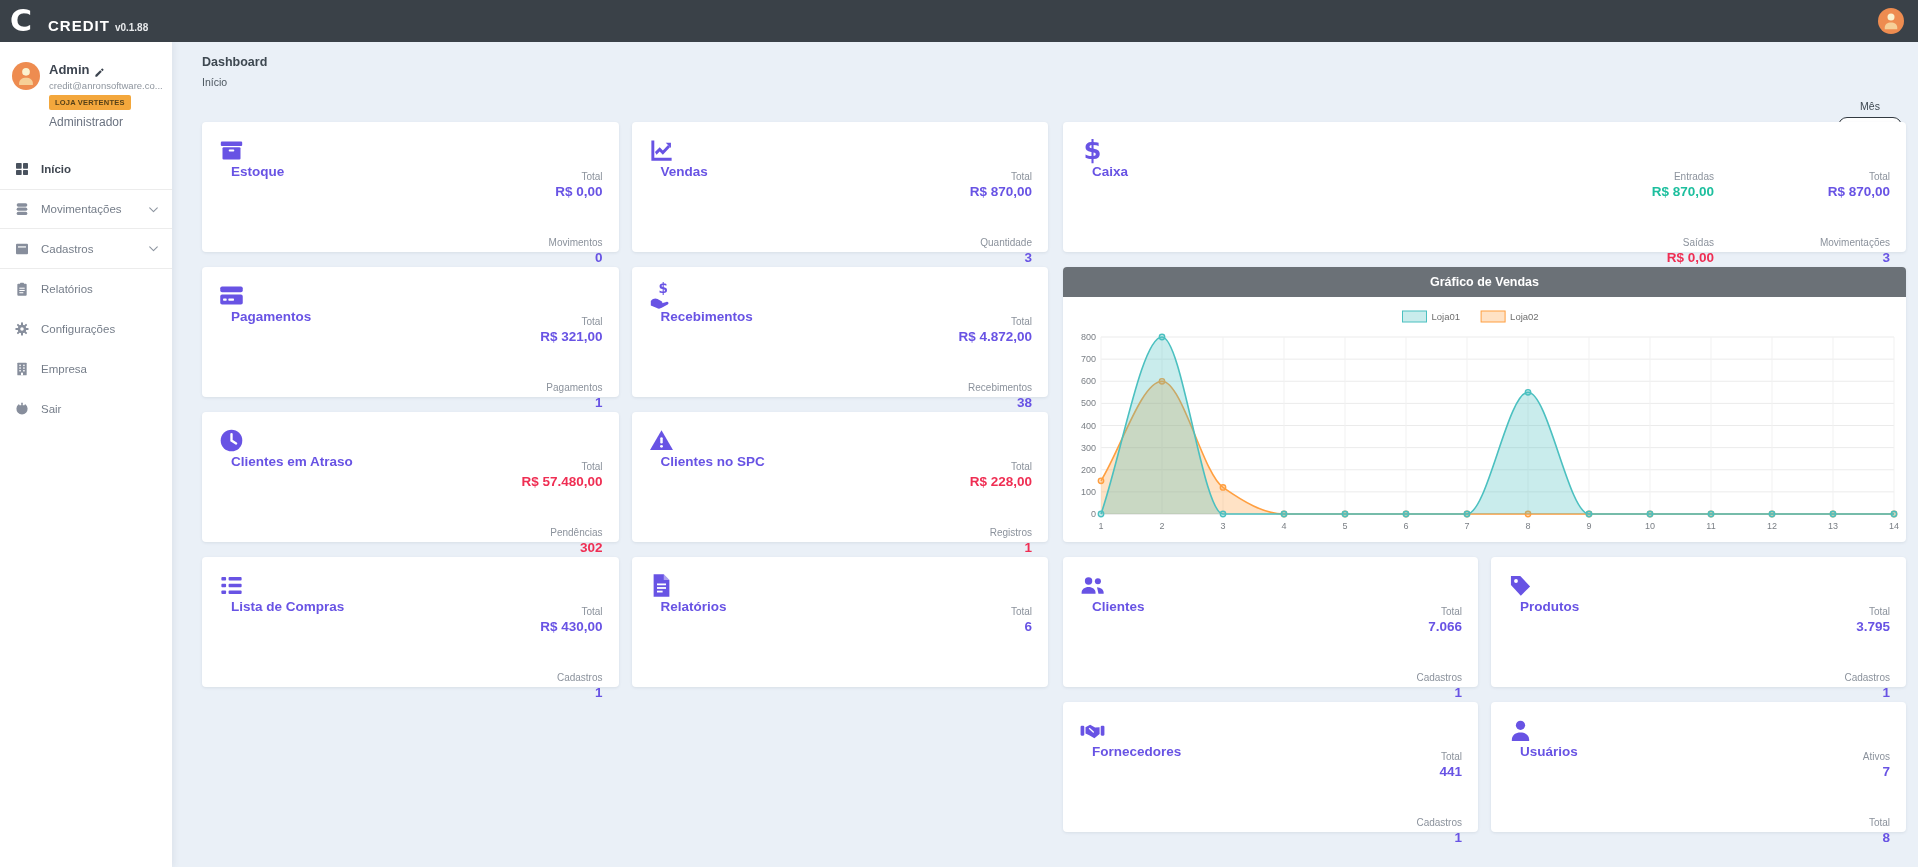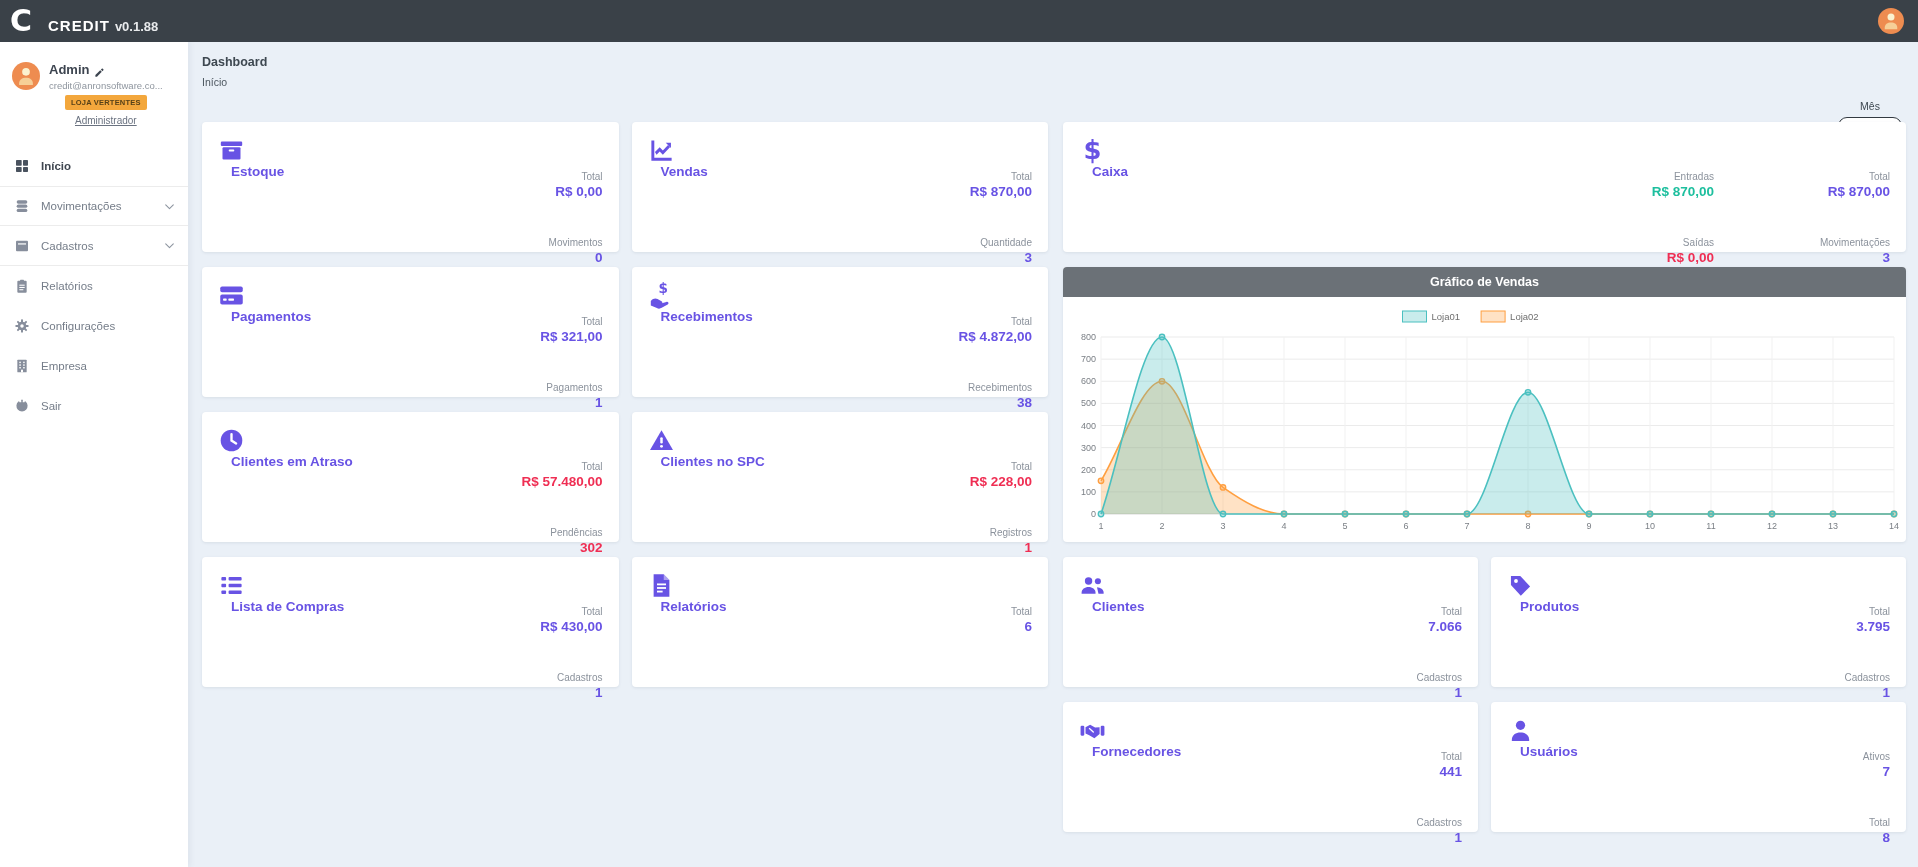--- a/index.html
+++ b/index.html
@@ -4,41 +4,41 @@
 <style>
   * { margin:0; padding:0; box-sizing:border-box; }
   html,body { width:1918px; height:867px; font-family:"Liberation Sans","DejaVu Sans",sans-serif; background:#eaf0f7; overflow:hidden; }
 
   
   .topbar { position:absolute; left:0; top:0; width:1918px; height:42px; background:#3a4148;
             display:flex; align-items:center; z-index:30; }
   .brand { display:flex; align-items:baseline; padding-left:10px; }
   .logo-c { font-size:30px; font-weight:700; color:#fff; line-height:42px; font-family:"DejaVu Sans",sans-serif; }
   .app-name { font-size:15px; font-weight:700; color:#fff; letter-spacing:1px; margin-left:16px; }
-  .app-version { font-size:13px; font-weight:700; color:#e8eaec; margin-left:5px; }
+  .app-version { font-size:10px; font-weight:700; color:#e8eaec; margin-left:5px; }
   .topbar-avatar { margin-left:auto; margin-right:14px; width:26px; height:26px; border-radius:50%;
                    background:#ee8c50; display:flex; align-items:flex-end; justify-content:center; overflow:hidden; cursor:pointer; }
   .topbar-avatar svg { width:20px; height:20px; }
 
   
-  .sidebar { position:absolute; left:0; top:42px; width:188px; bottom:0; background:#fff;
-             box-shadow:2px 0 6px rgba(60,80,100,.08); z-index:20;text-align:center; }
+  .sidebar { position:absolute; left:0; top:42px; width:172px; bottom:0; background:#fff;
+             box-shadow:2px 0 6px rgba(60,80,100,.08); z-index:20; }
   .profile { display:flex; padding:20px 10px 14px 12px; }
   .avatar { width:28px; height:28px; border-radius:50%; background:#ee8c50; flex:0 0 28px;
             display:flex; align-items:flex-end; justify-content:center; overflow:hidden; }
   .avatar svg { width:22px; height:22px; }
   .profile-info { margin-left:9px; min-width:0; }
   .name-row { display:flex; align-items:center; gap:5px; }
   .user-name { font-size:13px; font-weight:700; color:#3d4550; }
   .pencil { width:11px; height:11px; color:#3d4550; cursor:pointer; }
   .pencil svg { width:11px; height:11px; fill:currentColor; }
   .user-email { font-size:9.5px; color:#8e959e; margin-top:3px; white-space:nowrap; overflow:hidden; max-width:128px; }
   .store-badge { display:inline-block; background:#f3a73c; color:#564118; font-size:7.5px; font-weight:700;
                  padding:3px 6px; border-radius:2px; margin-top:4px; letter-spacing:.2px; }
-  .user-role { font-size:10px; color:#6a7280; margin-top:5px;text-decoration:underline; }
+  .user-role { font-size:12px; color:#6a7280; margin-top:5px; }
   .nav { margin-top:6px; }
   .nav-item { height:40px; display:flex; align-items:center; padding:0 12px 0 14px; cursor:pointer;
               font-size:11.5px; color:#757d89; }
   .nav-item .nav-icon { width:16px; height:16px; margin-right:11px; color:#878e9c; flex:0 0 16px; }
   .nav-item .nav-icon svg { width:16px; height:16px; fill:currentColor; }
   .nav-item.primary { color:#3f4650; font-weight:700; }
   .nav-item.primary .nav-icon { color:#49525e; }
   .nav-item.bordered-top { border-top:1px solid #ececec; }
   .nav-item.bordered-bottom { border-bottom:1px solid #ececec; }
   .chev { margin-left:auto; width:13px; height:13px; color:#8d95a0; }

